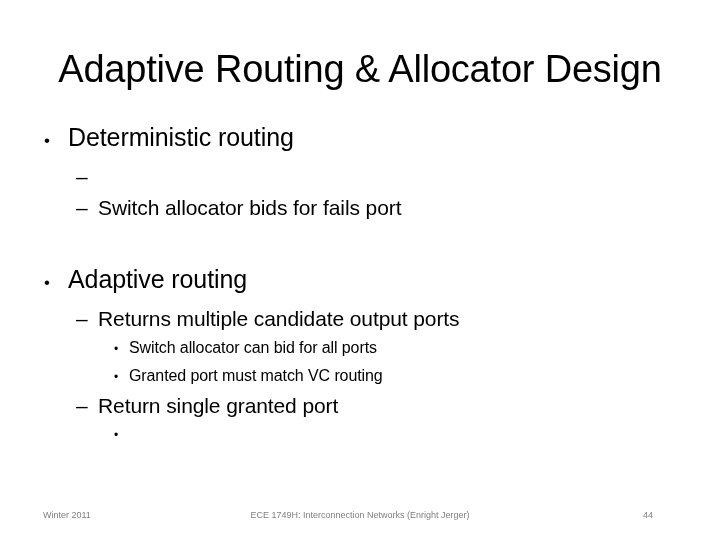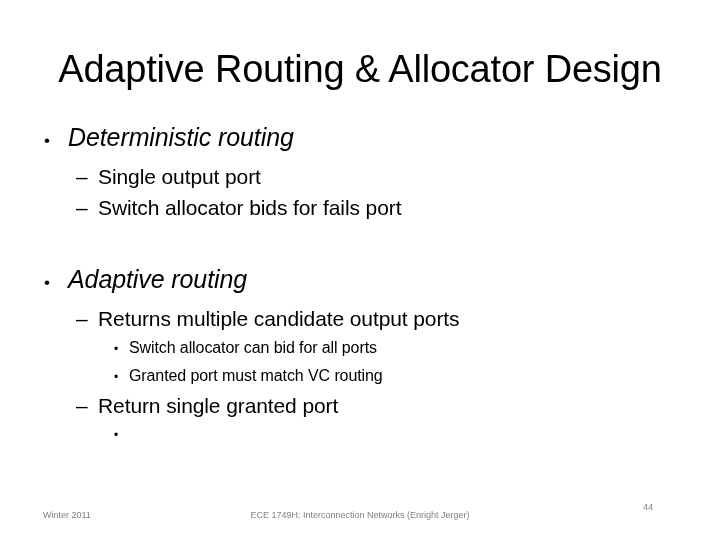--- a/index.html
+++ b/index.html
@@ -71,21 +71,20 @@
   }
   .lvl1 .bullet-mark {
     width: 24px;
     font-size: 17px;
     line-height: 34px;
   }
   .lvl1 .bullet-text {
     font-size: 25px;
     line-height: 34px;
     letter-spacing: -0.1px;
-    font-style: italic;
   }
 
   
   .lvl2 {
     padding-left: 76px;
     margin-bottom: 1px;
   }
   .lvl2 .bullet-mark {
     width: 22px;
     font-size: 21px;
@@ -142,21 +141,21 @@
     width: 360px;
     text-align: center;
     font-size: 9px;
     line-height: 12px;
     color: #808080;
     white-space: nowrap;
   }
   .footer-right {
     position: absolute;
     right: 42px;
-    top: 1px;
+    top: 9px;
     font-size: 9px;
     line-height: 12px;
     color: #808080;
     white-space: nowrap;
     text-align: right;
   }
 </style>
 </head>
 <body>
 
@@ -166,21 +165,20 @@
 
   <div class="body-area">
 
     <div class="bullet-row lvl1">
       <span class="bullet-mark">•</span>
       <span class="bullet-text">Deterministic routing</span>
     </div>
 
     <div class="bullet-row lvl2">
       <span class="bullet-mark">–</span>
-      <span class="bullet-text">Single output port</span>
     </div>
 
     <div class="bullet-row lvl2">
       <span class="bullet-mark">–</span>
       <span class="bullet-text">Switch allocator bids for fails port</span>
     </div>
 
     <div class="group-gap"></div>
 
     <div class="bullet-row lvl1">

